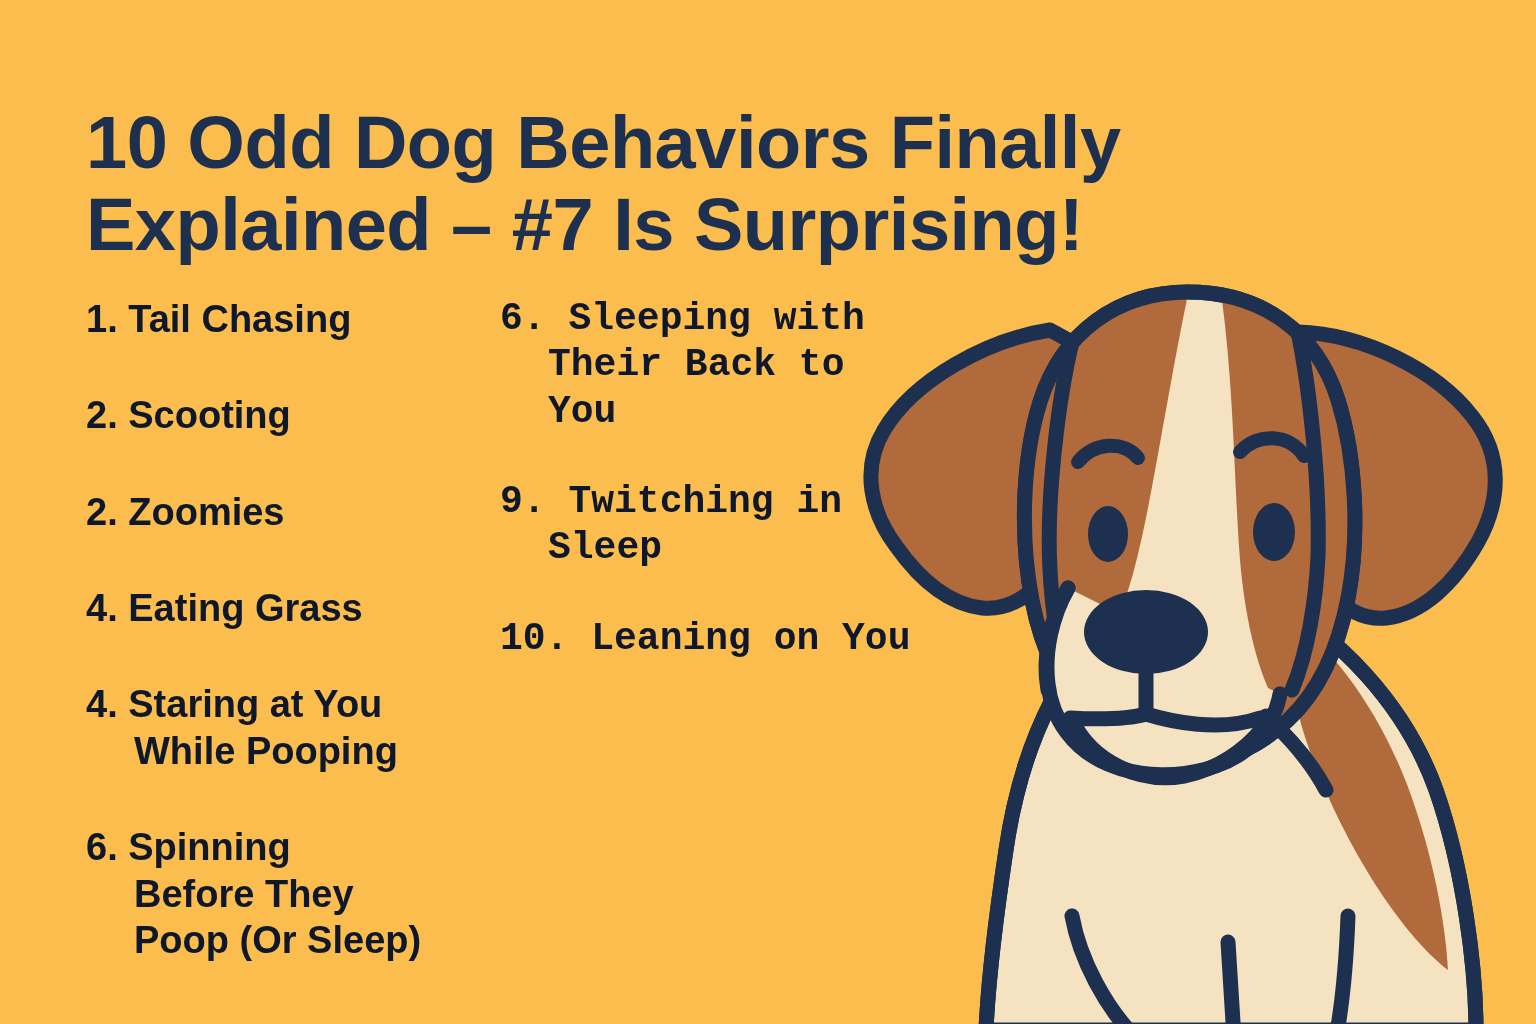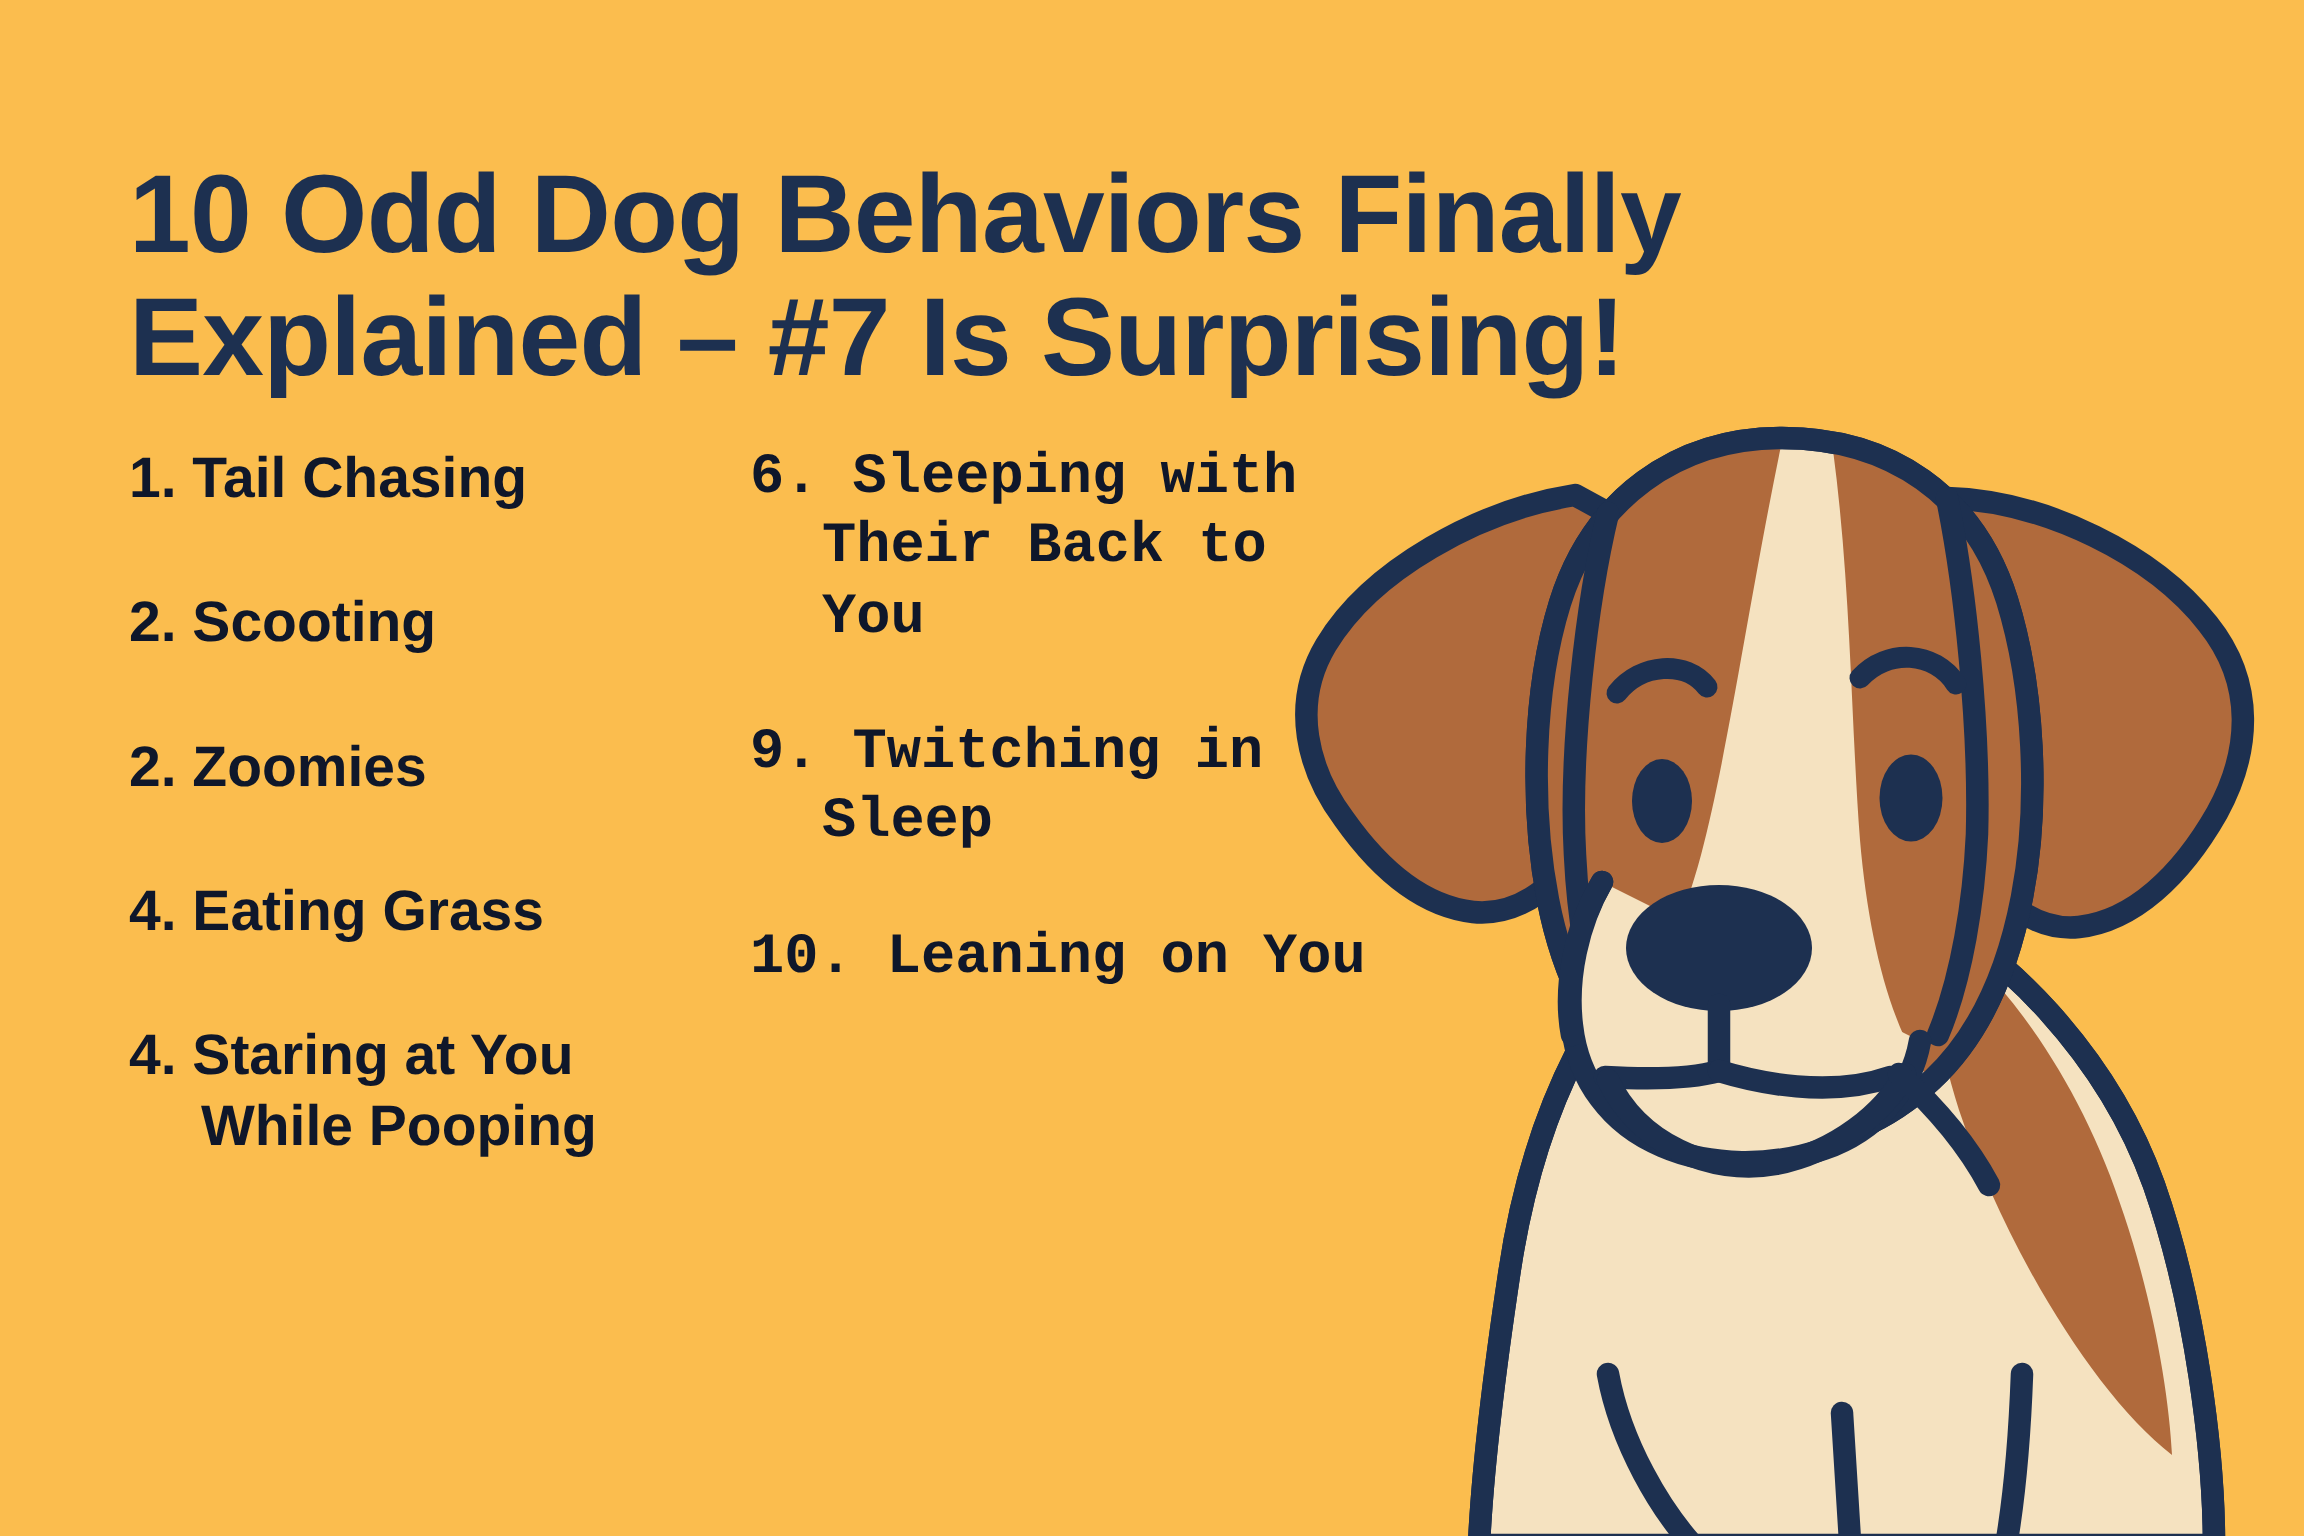--- a/index.html
+++ b/index.html
@@ -83,20 +83,23 @@
   <h1 id="title">10 Odd Dog Behaviors Finally
 Explained – #7 Is Surprising!</h1>
 
   <div id="col-left" class="list-col">
     <span class="list-item">1. Tail Chasing</span>
     <span class="list-item">2. Scooting</span>
     <span class="list-item">2. Zoomies</span>
     <span class="list-item">4. Eating Grass</span>
     <span class="list-item">4. Staring at You
 While Pooping</span>
+    <span class="list-item">6. Spinning
+Before They
+Poop (Or Sleep)</span>
   </div>
 
   <div id="col-right" class="list-col">
     <span class="list-item">6. Sleeping with
 Their Back to
 You</span>
     <span class="list-item">9. Twitching in Sleep</span>
     <span class="list-item">10. Leaning on You</span>
   </div>
 

